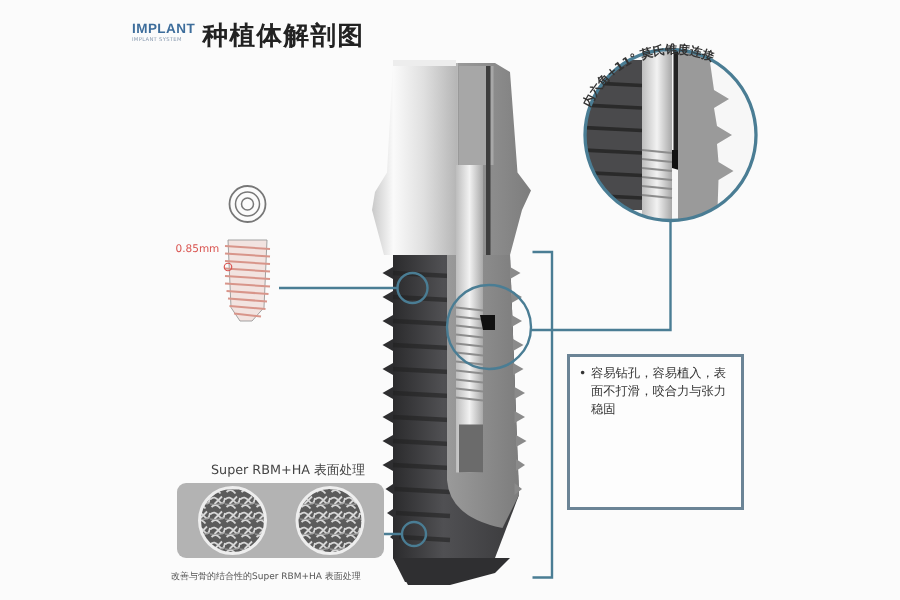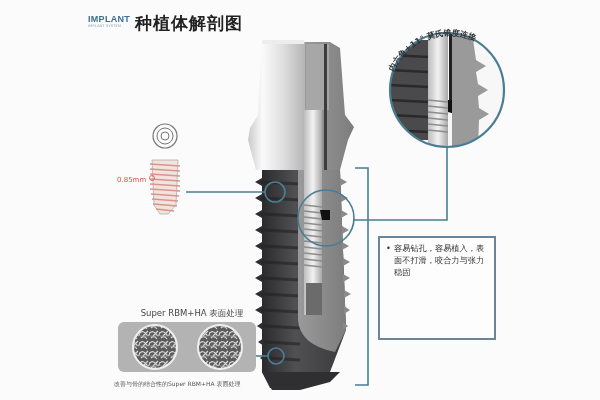--- a/index.html
+++ b/index.html
@@ -10,21 +10,21 @@
   .logo-main { font-family: "Liberation Sans", sans-serif; font-weight: bold; font-size: 9px; color: #3d6d9b; letter-spacing: 0.3px; line-height: 10px; }
   .logo-sub { font-size: 3.5px; color: #8a9bb0; line-height: 5px; letter-spacing: 0.2px; }
   .title { left: 135px; top: 12px; font-size: 17px; font-weight: bold; color: #222; letter-spacing: 1px; font-family: Liberation Serif, serif; }
   svg.main { position: absolute; left: 0; top: 0; }
   .info-box { left: 378px; top: 236px; width: 118px; height: 104px; border: 2px solid #6b8496; background: #fdfdfd; padding: 4px 5px 4px 6px; font-size: 8.2px; line-height: 12.2px; color: #333; }
   .info-item { position: relative; padding-left: 8px; }
   .info-item::before { content: "•"; position: absolute; left: 0; top: 0; }
   .rbm-title { left: 126px; top: 308px; width: 132px; text-align: center; font-size: 8.5px; color: #444; }
   .rbm-panel { left: 118px; top: 322px; width: 138px; height: 50px; background: #b3b3b3; border-radius: 6px; }
   .rbm-caption { left: 114px; top: 380px; font-size: 6px; color: #555; white-space: nowrap; }
-  .mm-label { left: 117px; top: 176px; font-size: 7px; color: #d9534f; text-align: right; }
+  .mm-label { left: 117px; top: 162px; font-size: 7px; color: #d9534f; text-align: right; }
 </style>
 </head>
 <body>
 
 <div class="abs logo">
   <div class="logo-main">IMPLANT</div>
   <div class="logo-sub">IMPLANT SYSTEM</div>
 </div>
 <div class="abs title">种植体解剖图</div>
 

